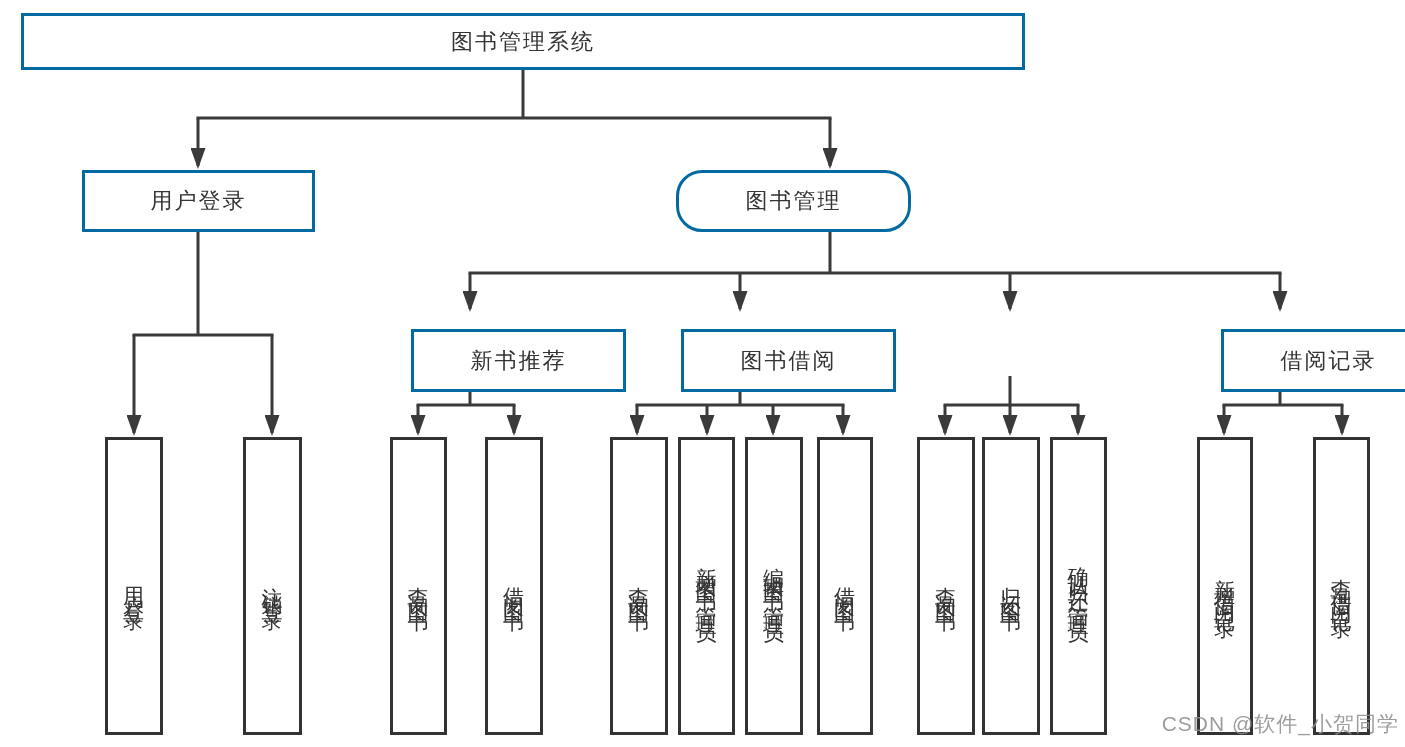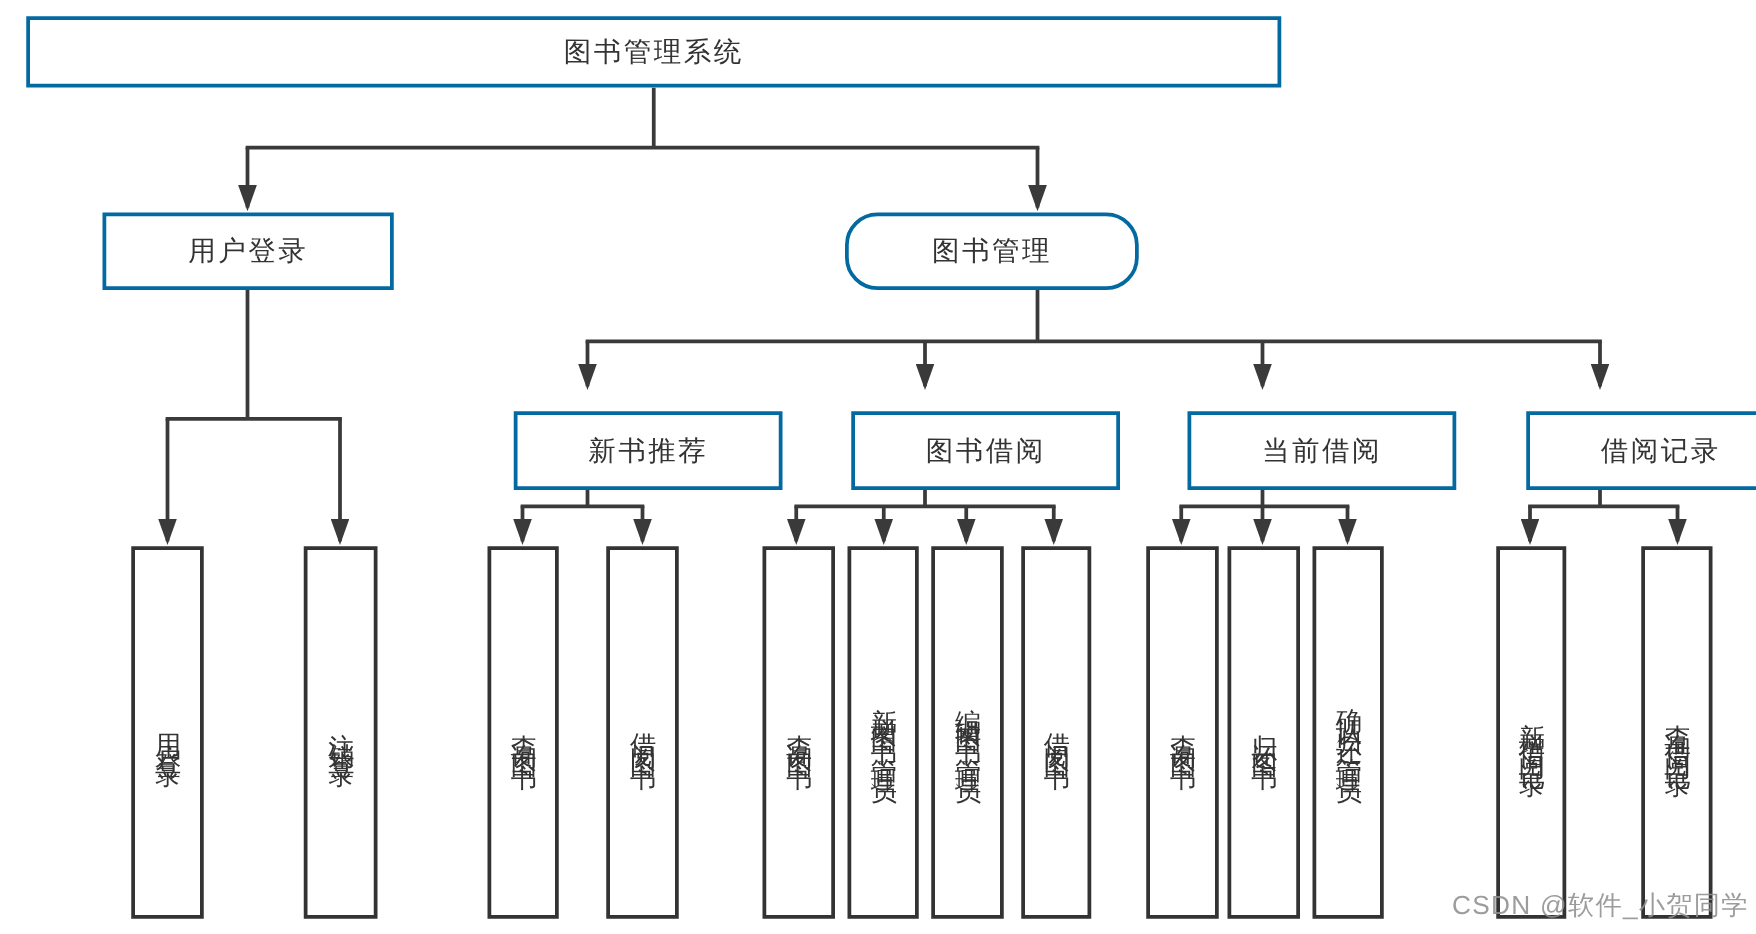--- a/index.html
+++ b/index.html
@@ -118,23 +118,20 @@
   <div class="hbox n-bookmgmt">
     <span>图书管理</span>
   </div>
 
   <div class="hbox n-l3 n-newrec">
     <span>新书推荐</span>
   </div>
   <div class="hbox n-l3 n-borrow">
     <span>图书借阅</span>
   </div>
-  <div class="hbox n-l3 n-current">
-    <span>当前借阅</span>
-  </div>
   <div class="hbox n-l3 n-records">
     <span>借阅记录</span>
   </div>
 
   <div class="vbox n-leaf l-a1">
     <span class="vtext">用户登录</span>
   </div>
   <div class="vbox n-leaf l-a2">
     <span class="vtext">注销登录</span>
   </div>

